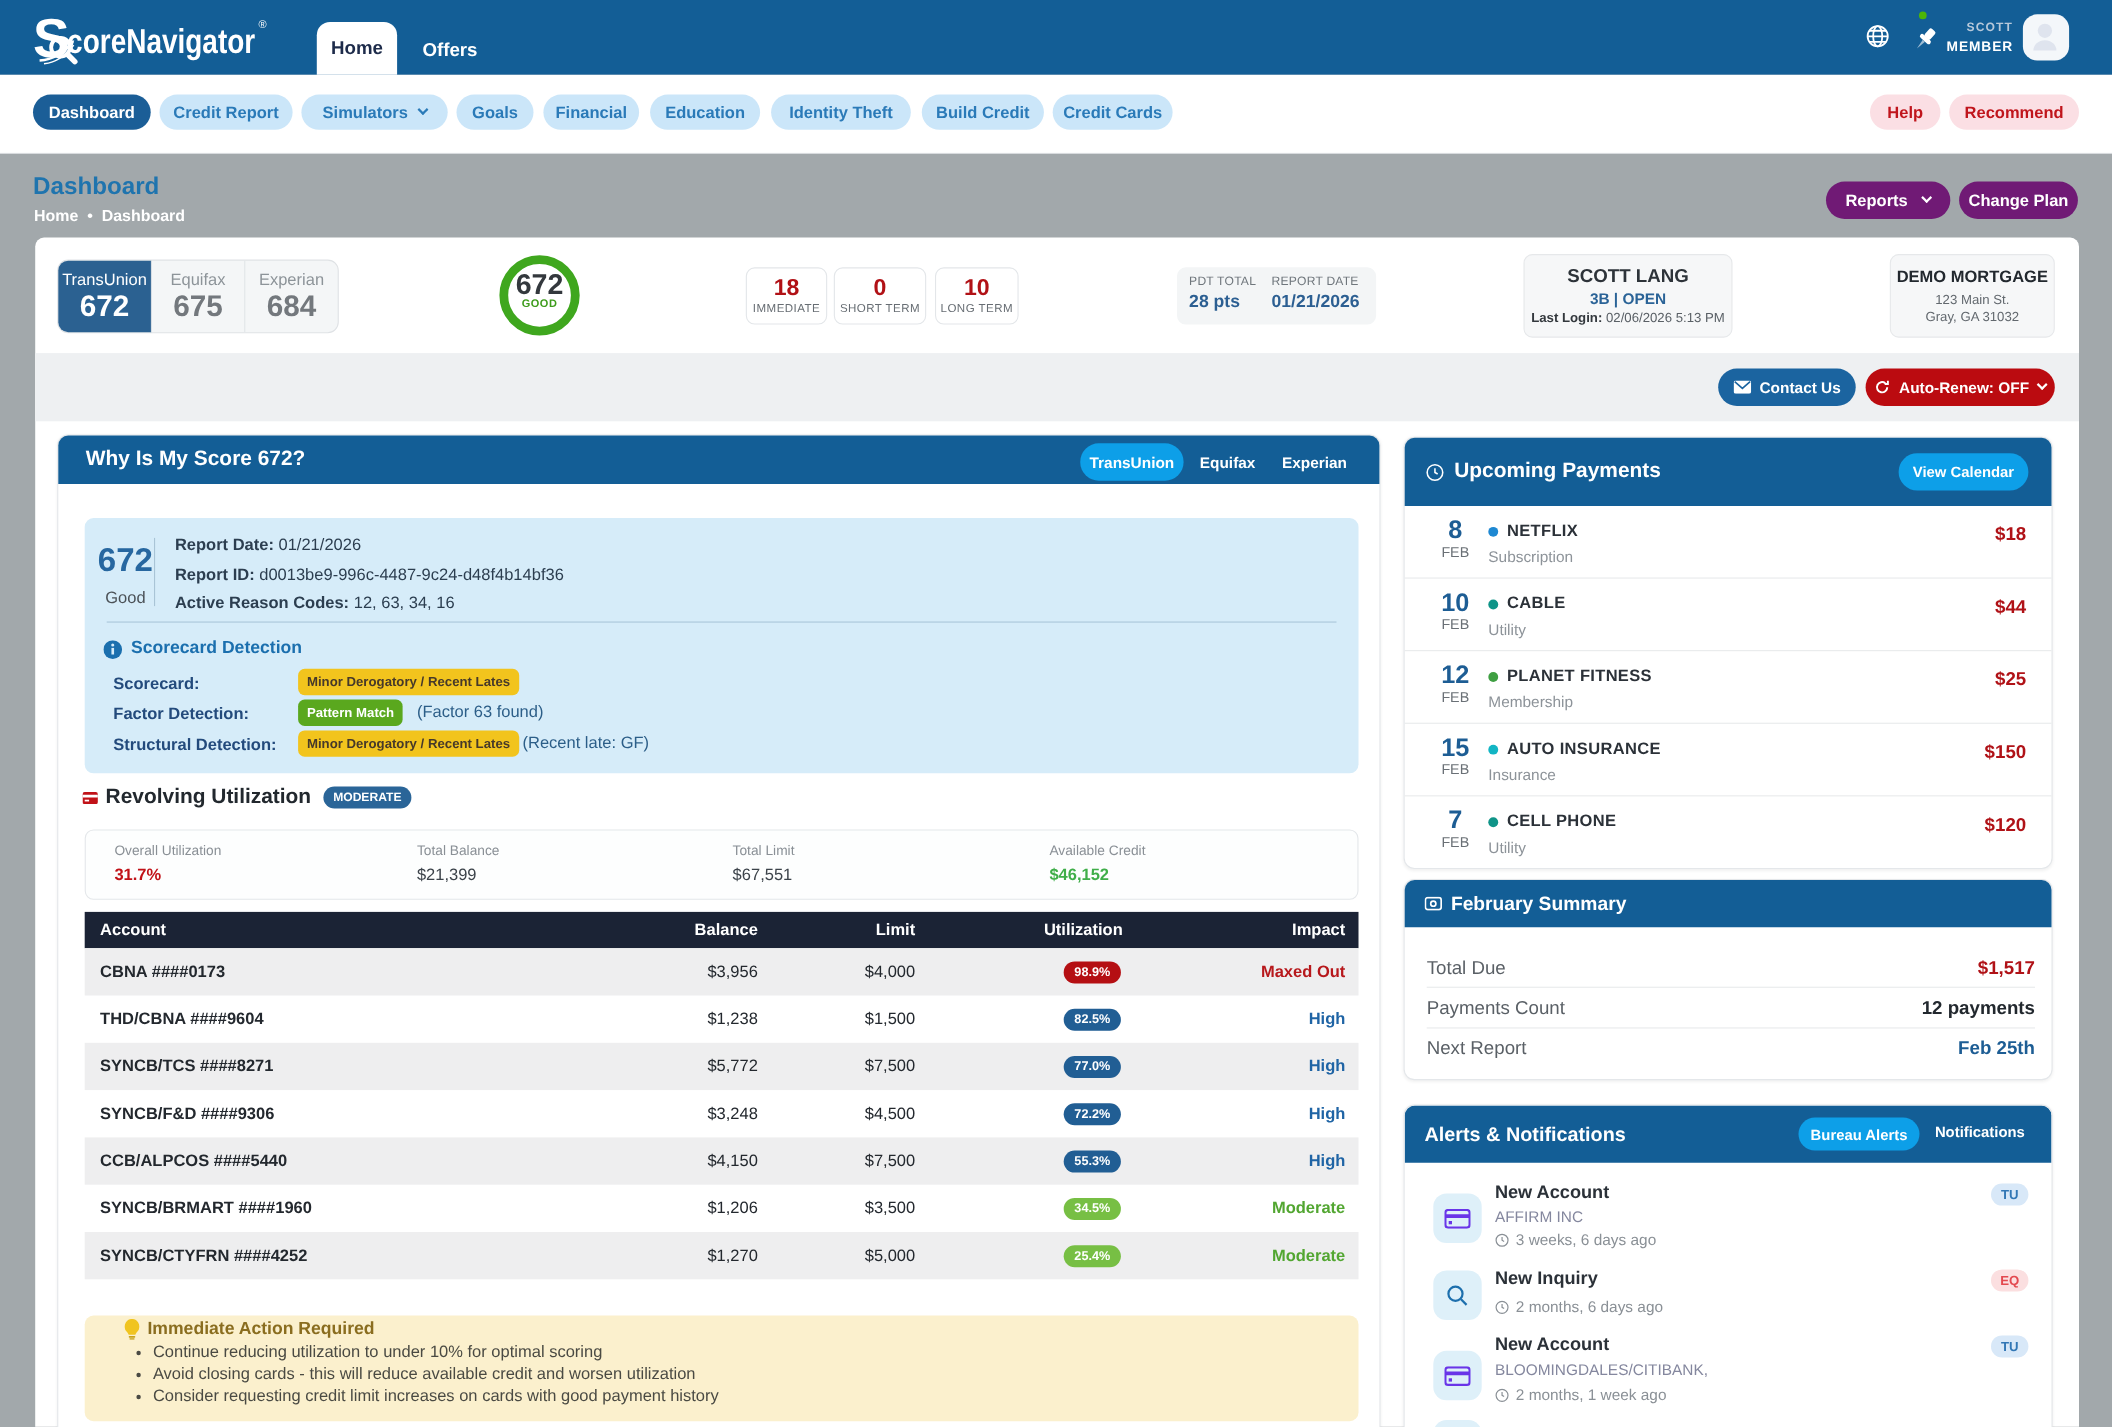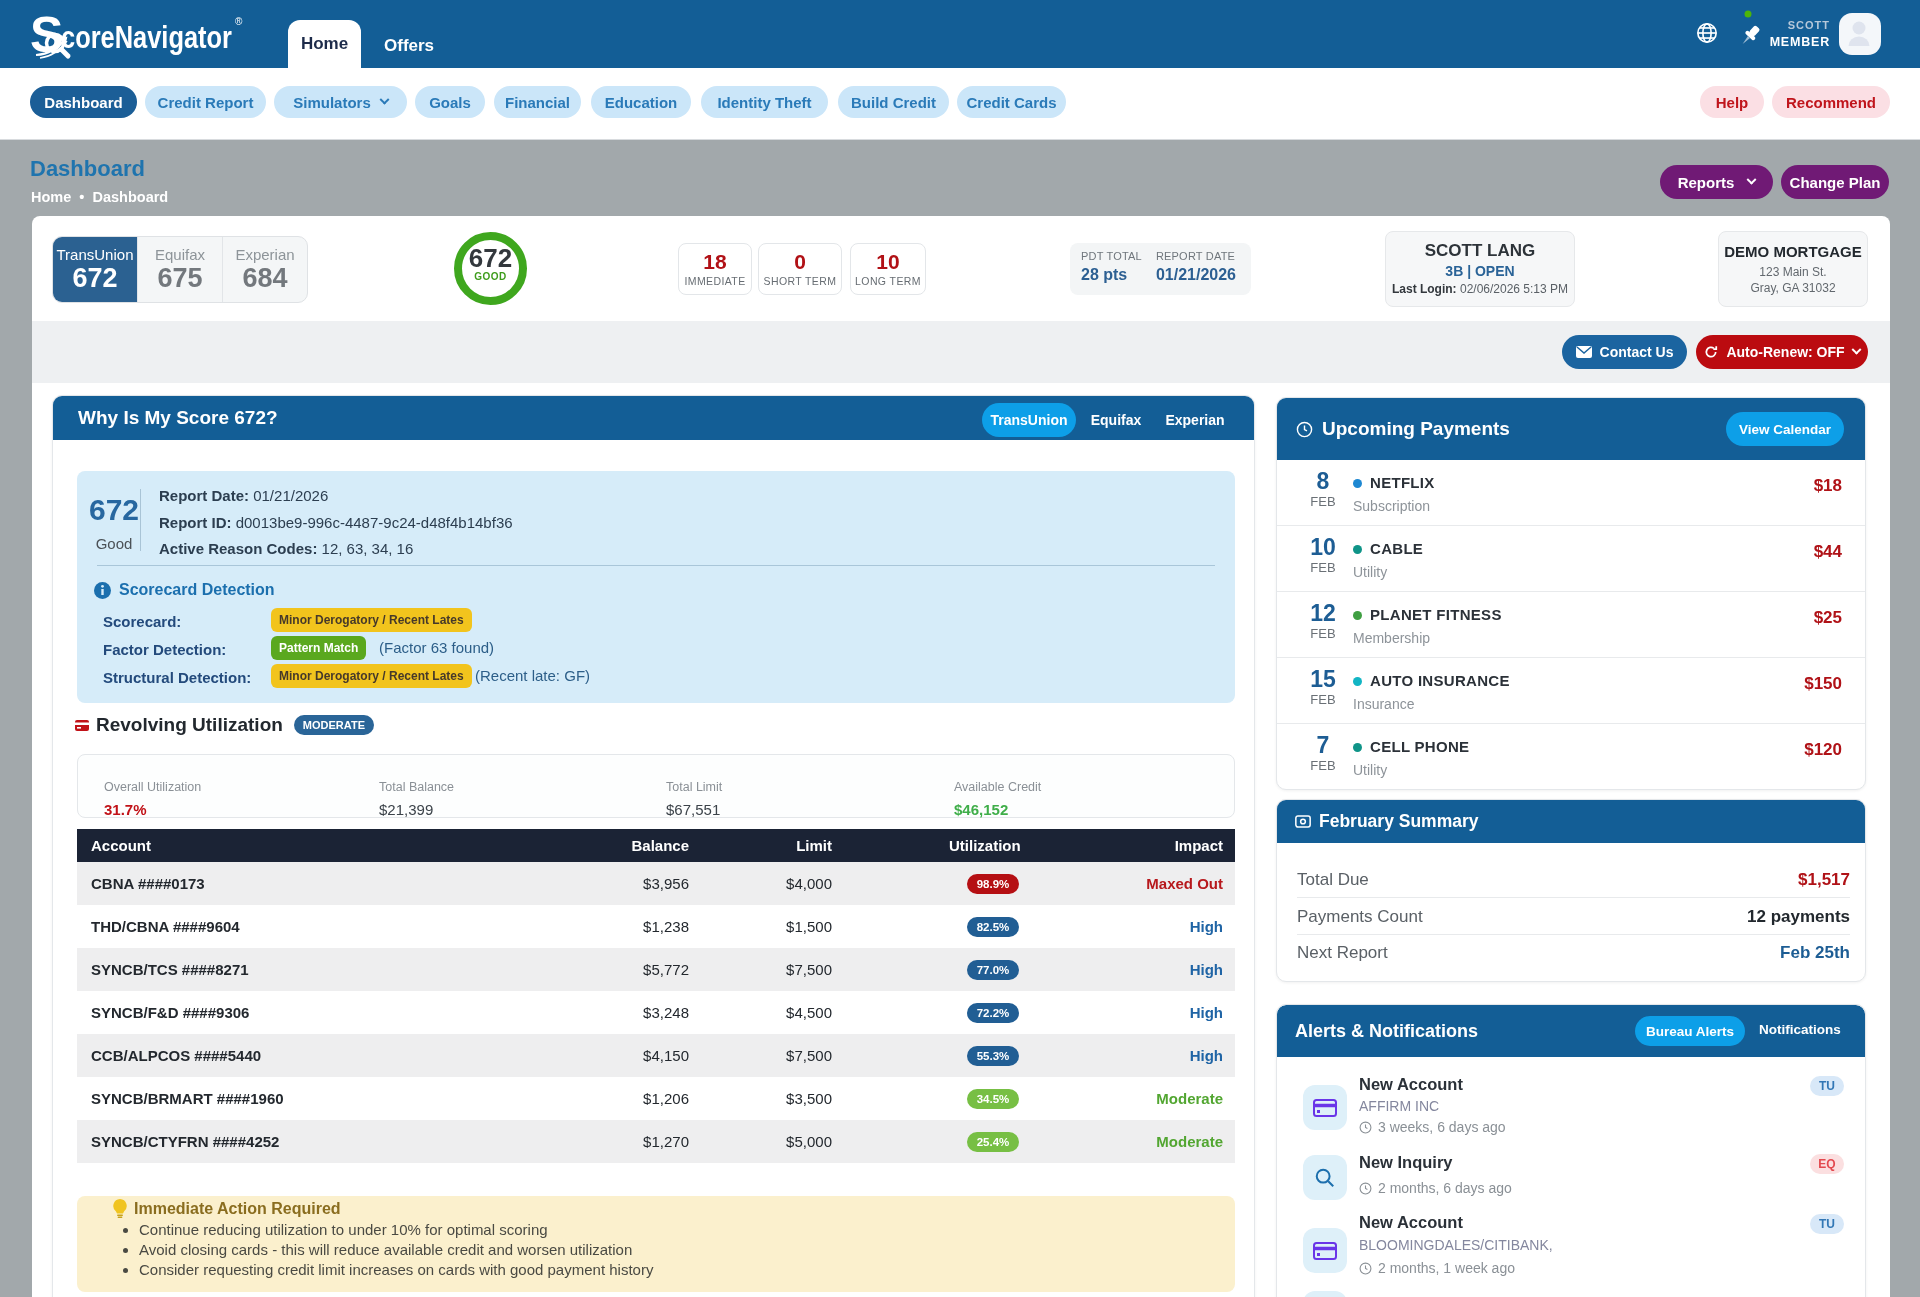--- a/index.html
+++ b/index.html
@@ -65,21 +65,21 @@
 .bpill { height:34px; border-radius:17px; display:flex; align-items:center; justify-content:center; font-size:14px; font-weight:bold; color:#fff; }
 
 .bluebox { position:absolute; left:24px; top:75px; width:1158px; height:232px; background:#d6ecf9; border-radius:8px; }
 .srow { position:absolute; font-size:15px; font-weight:bold; color:#234a7c; }
 .badge-y { position:absolute; height:24px; line-height:24px; background:#f2c41d; color:#46392a; font-size:12px; font-weight:bold; border-radius:6px; padding:0 8px; }
 .badge-g { position:absolute; height:24px; line-height:24px; background:#5aa81e; color:#fff; font-size:12px; font-weight:bold; border-radius:6px; padding:0 8px; }
 .paren { position:absolute; font-size:15px; color:#2c5e88; }
 
 .statbox { position:absolute; left:24px; top:358px; width:1158px; height:64px; background:#fdfefe; border:1px solid #e4e7ea; border-radius:8px; }
 .statbox .col { position:absolute; top:11px; }
-.statbox .l { font-size:12.5px; color:#8a9096;margin-top:14px; }
+.statbox .l { font-size:12.5px; color:#8a9096; }
 .statbox .v { font-size:15px; margin-top:7px; color:#3c434a; }
 
 .util { position:absolute; left:24px; top:433px; width:1158px; font-size:15px; }
 .uhead { height:33px; background:#1b2335; color:#fff; font-weight:bold; position:relative; }
 .urow { height:43px; position:relative; color:#23282e; }
 .ucell { position:absolute; top:0; height:100%; display:flex; align-items:center; }
 .upill { display:inline-block; width:52px; height:20px; border-radius:10px; color:#fff; font-size:11.5px; font-weight:bold; text-align:center; line-height:20px; }
 
 .yellowbox { position:absolute; left:24px; top:800px; width:1158px; height:96px; background:#fbf0cd; border-radius:8px; padding:3px 0 0 36px; }
 .yellowbox li { margin-left:26px; font-size:15px; color:#4a4a43; line-height:20px; }

